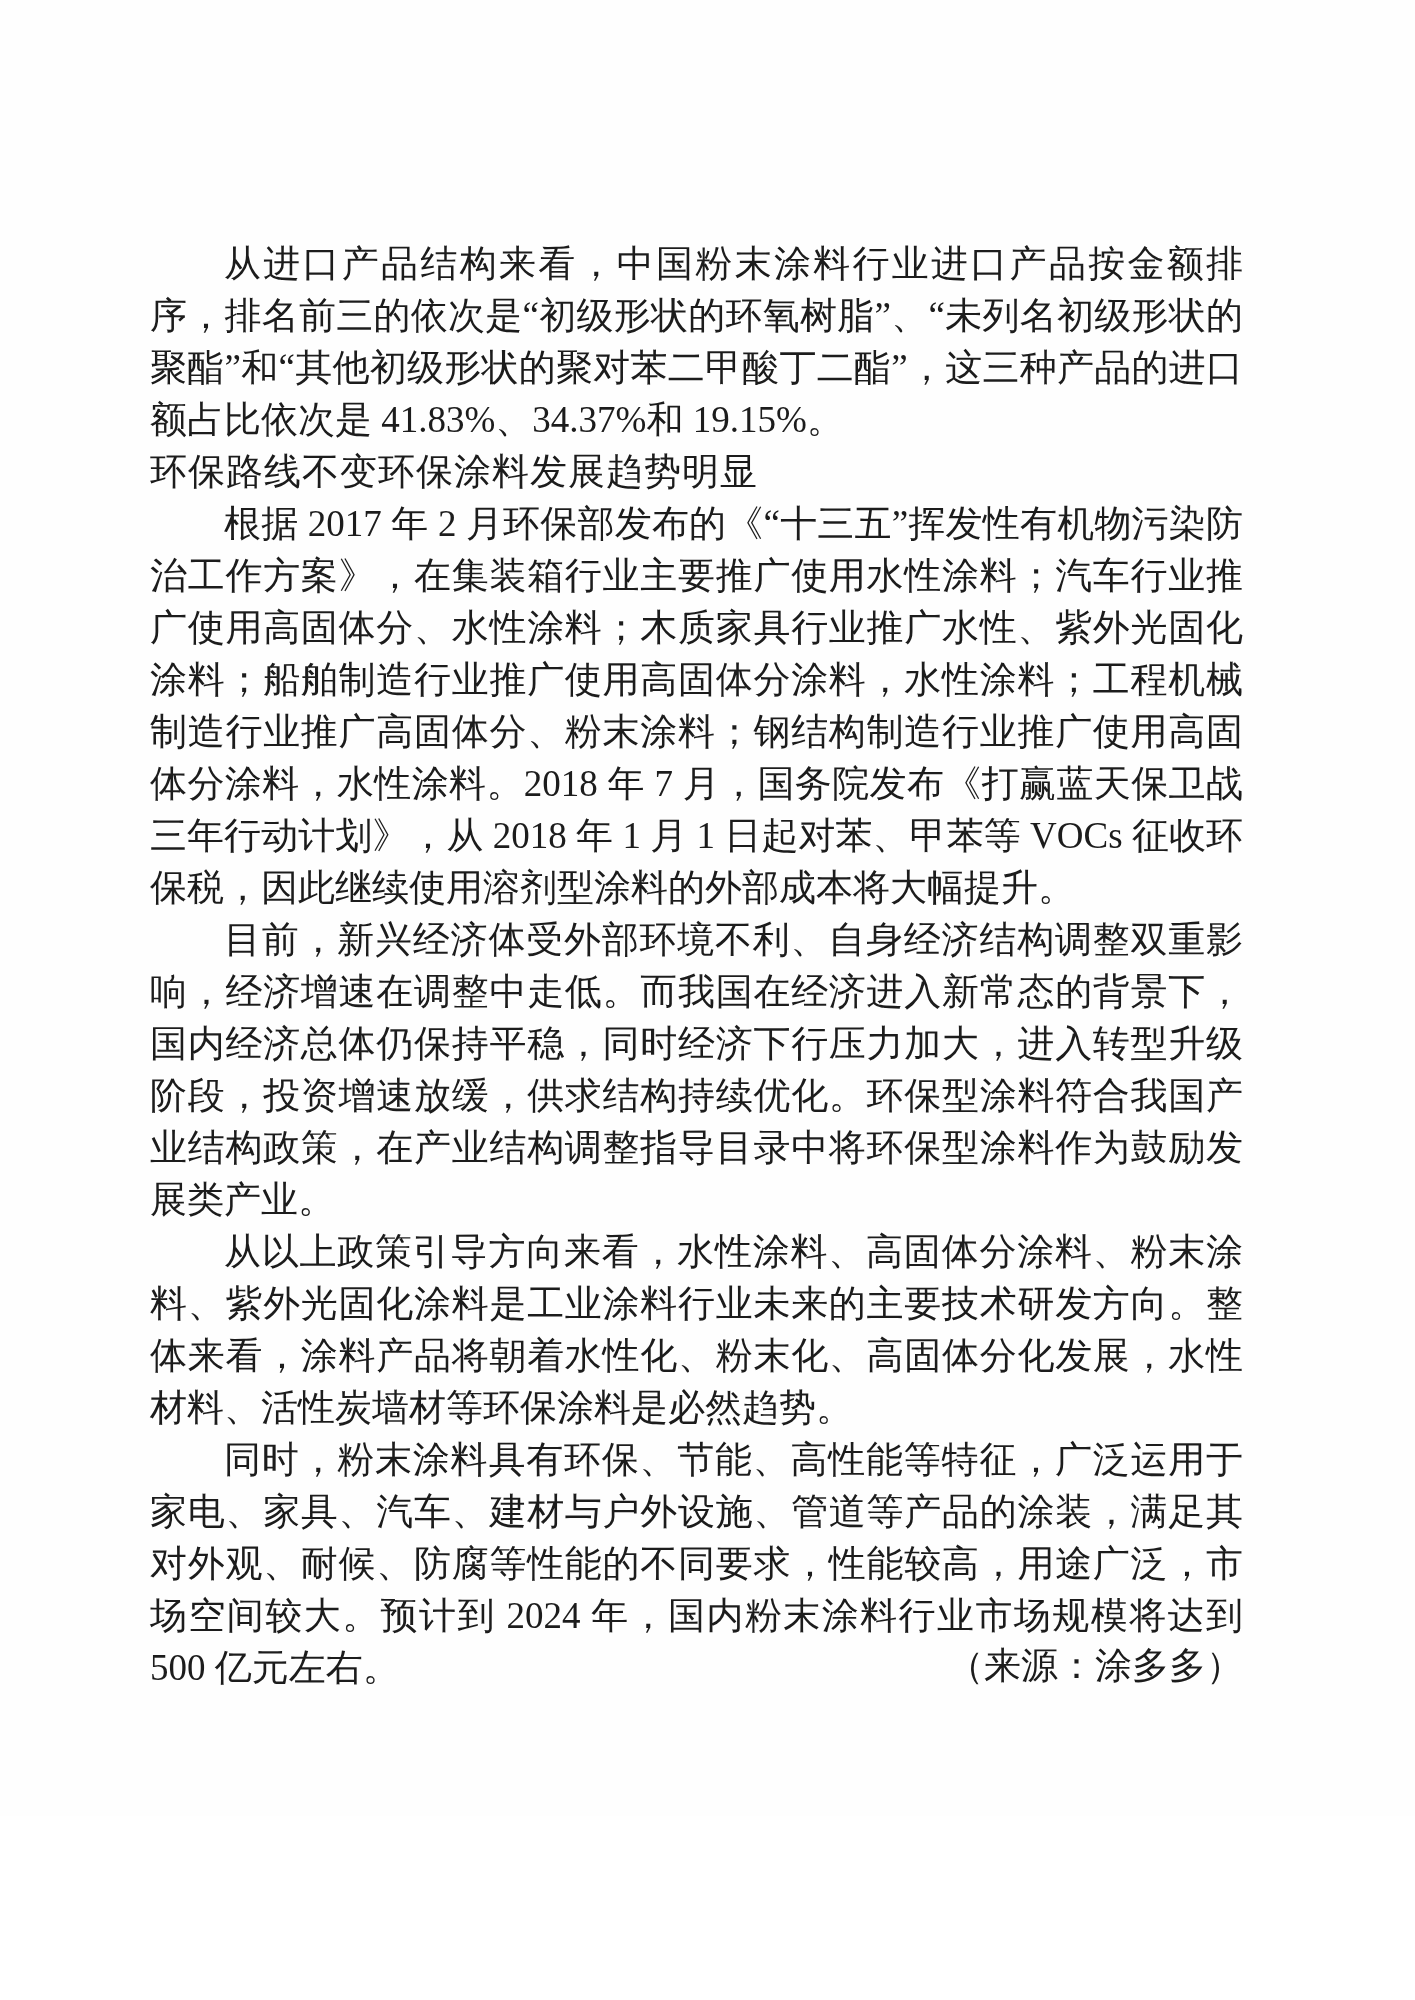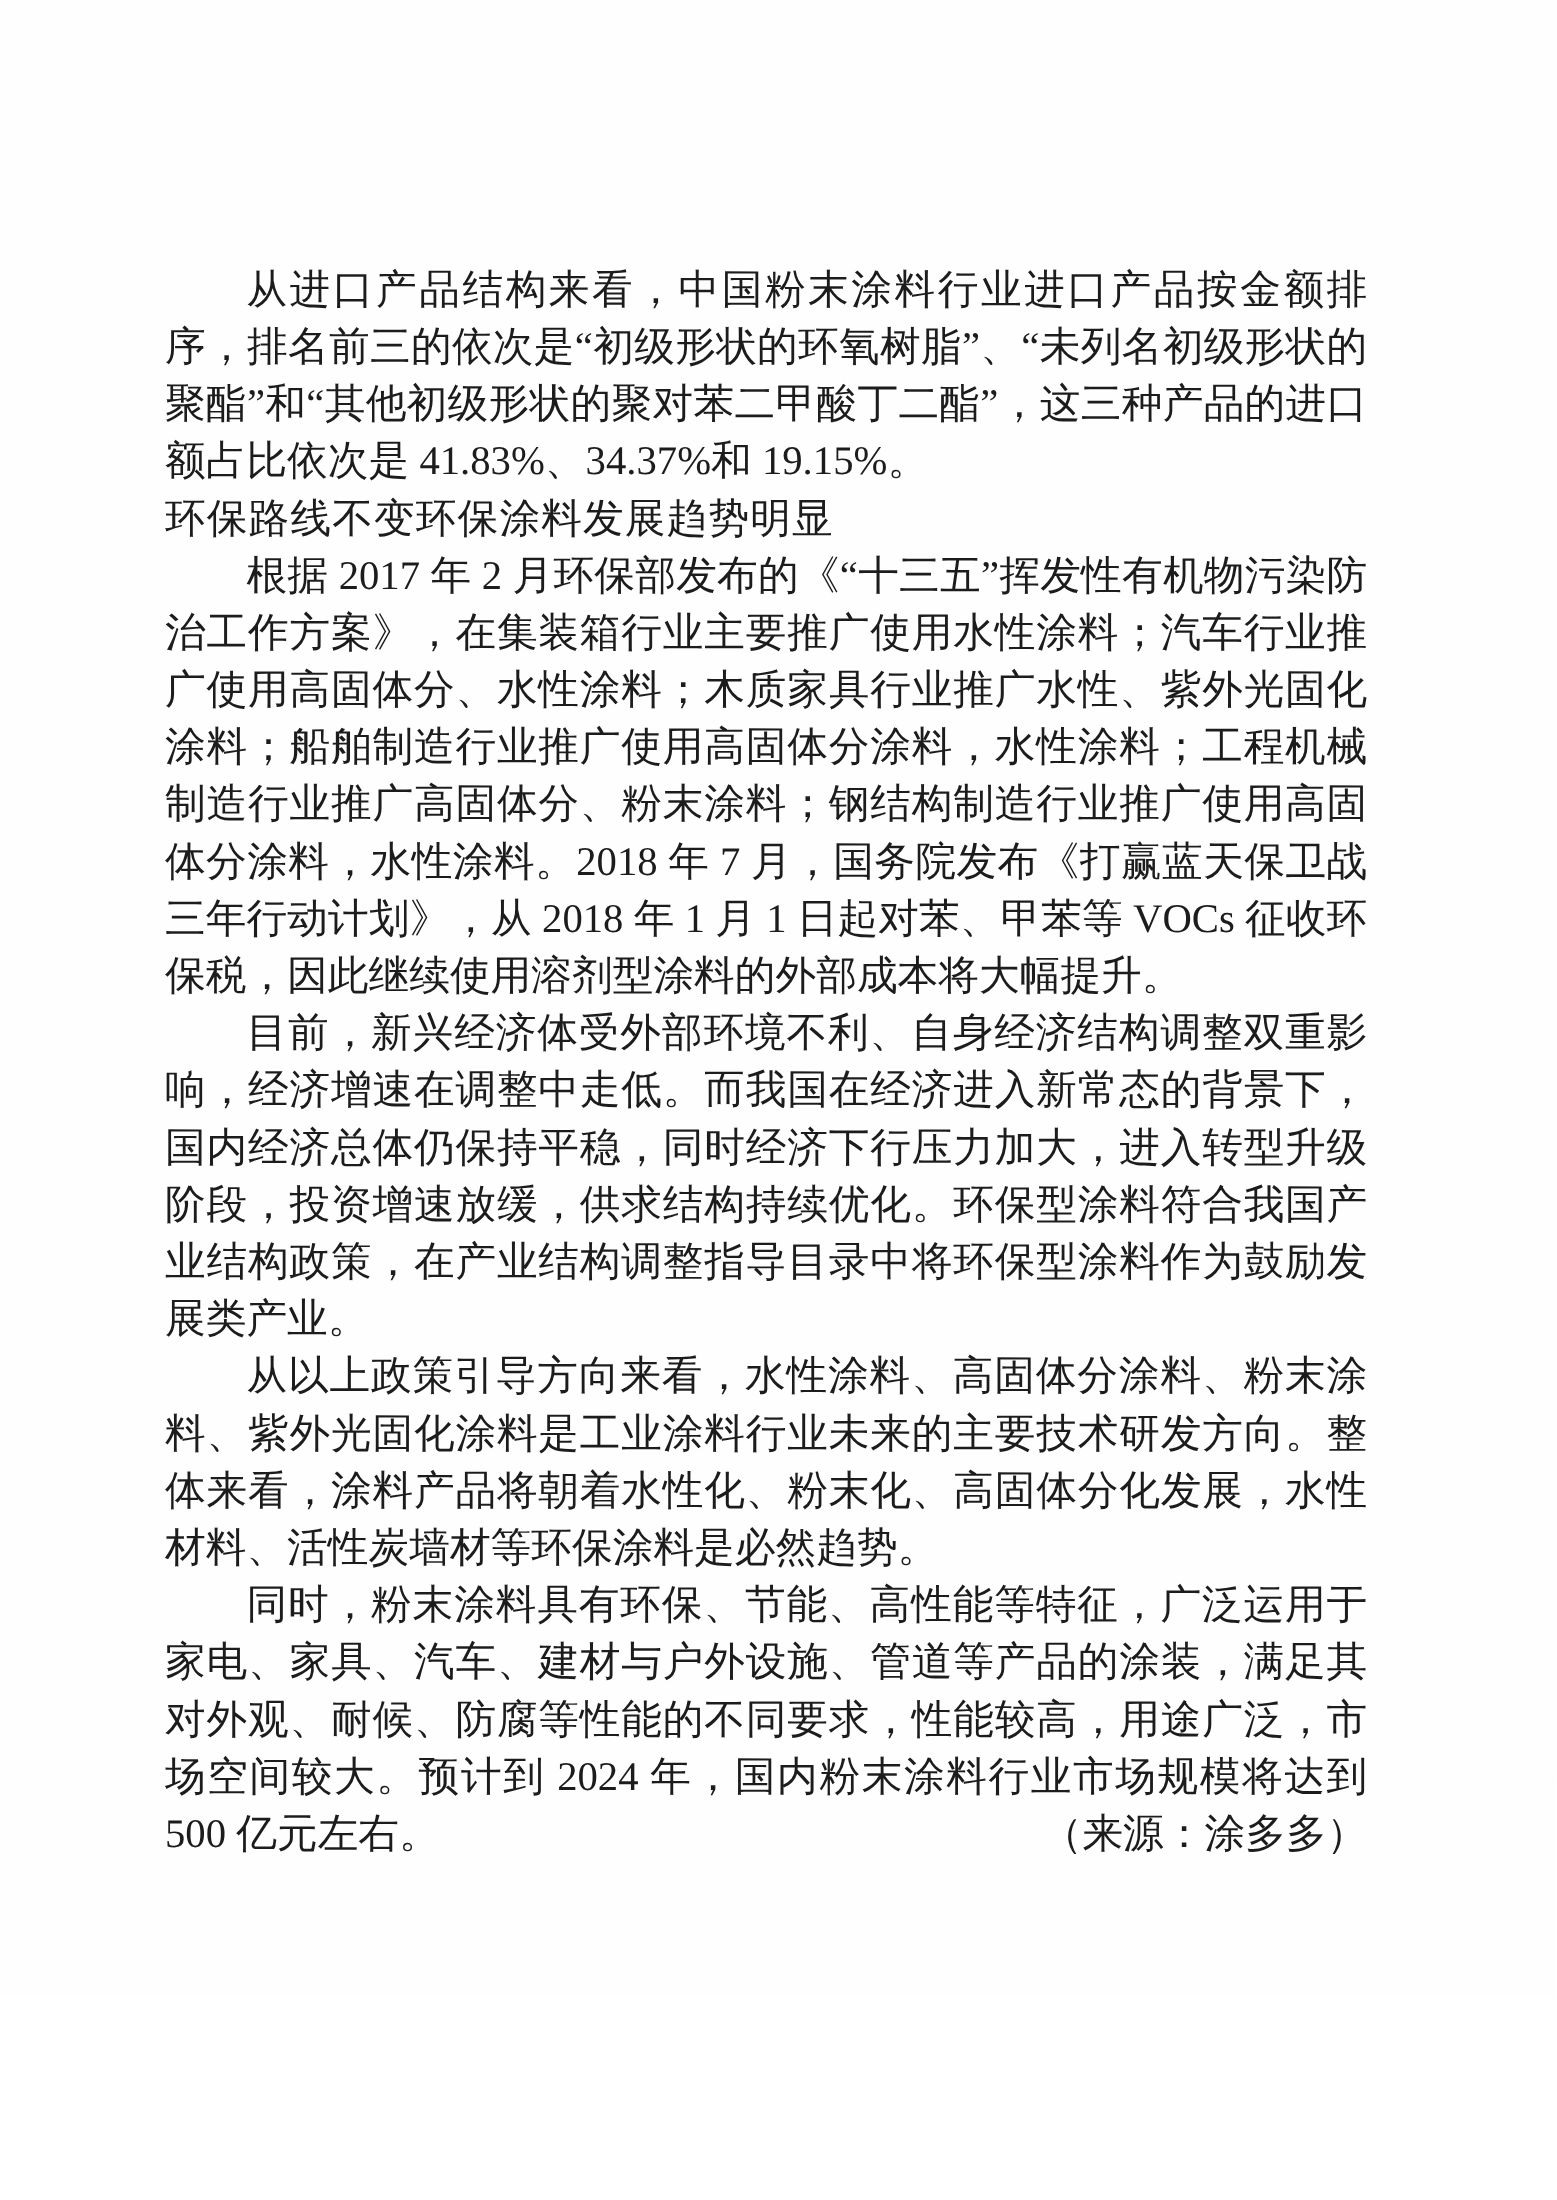--- a/index.html
+++ b/index.html
@@ -36,20 +36,21 @@
   }
   .heading {
     text-indent: 0;
     font-weight: bold;
     font-family: Liberation Sans, sans-serif;
     letter-spacing: 1px;
   }
   .source {
     float: right;
     text-indent: 0;
+    font-family: Liberation Mono, monospace;
   }
   .page-number {
     position: absolute;
     top: 1812px;
     left: 0;
     width: 100%;
     text-align: left;
     font-size: 36px;
     line-height: 48px;
     color: #111111;

